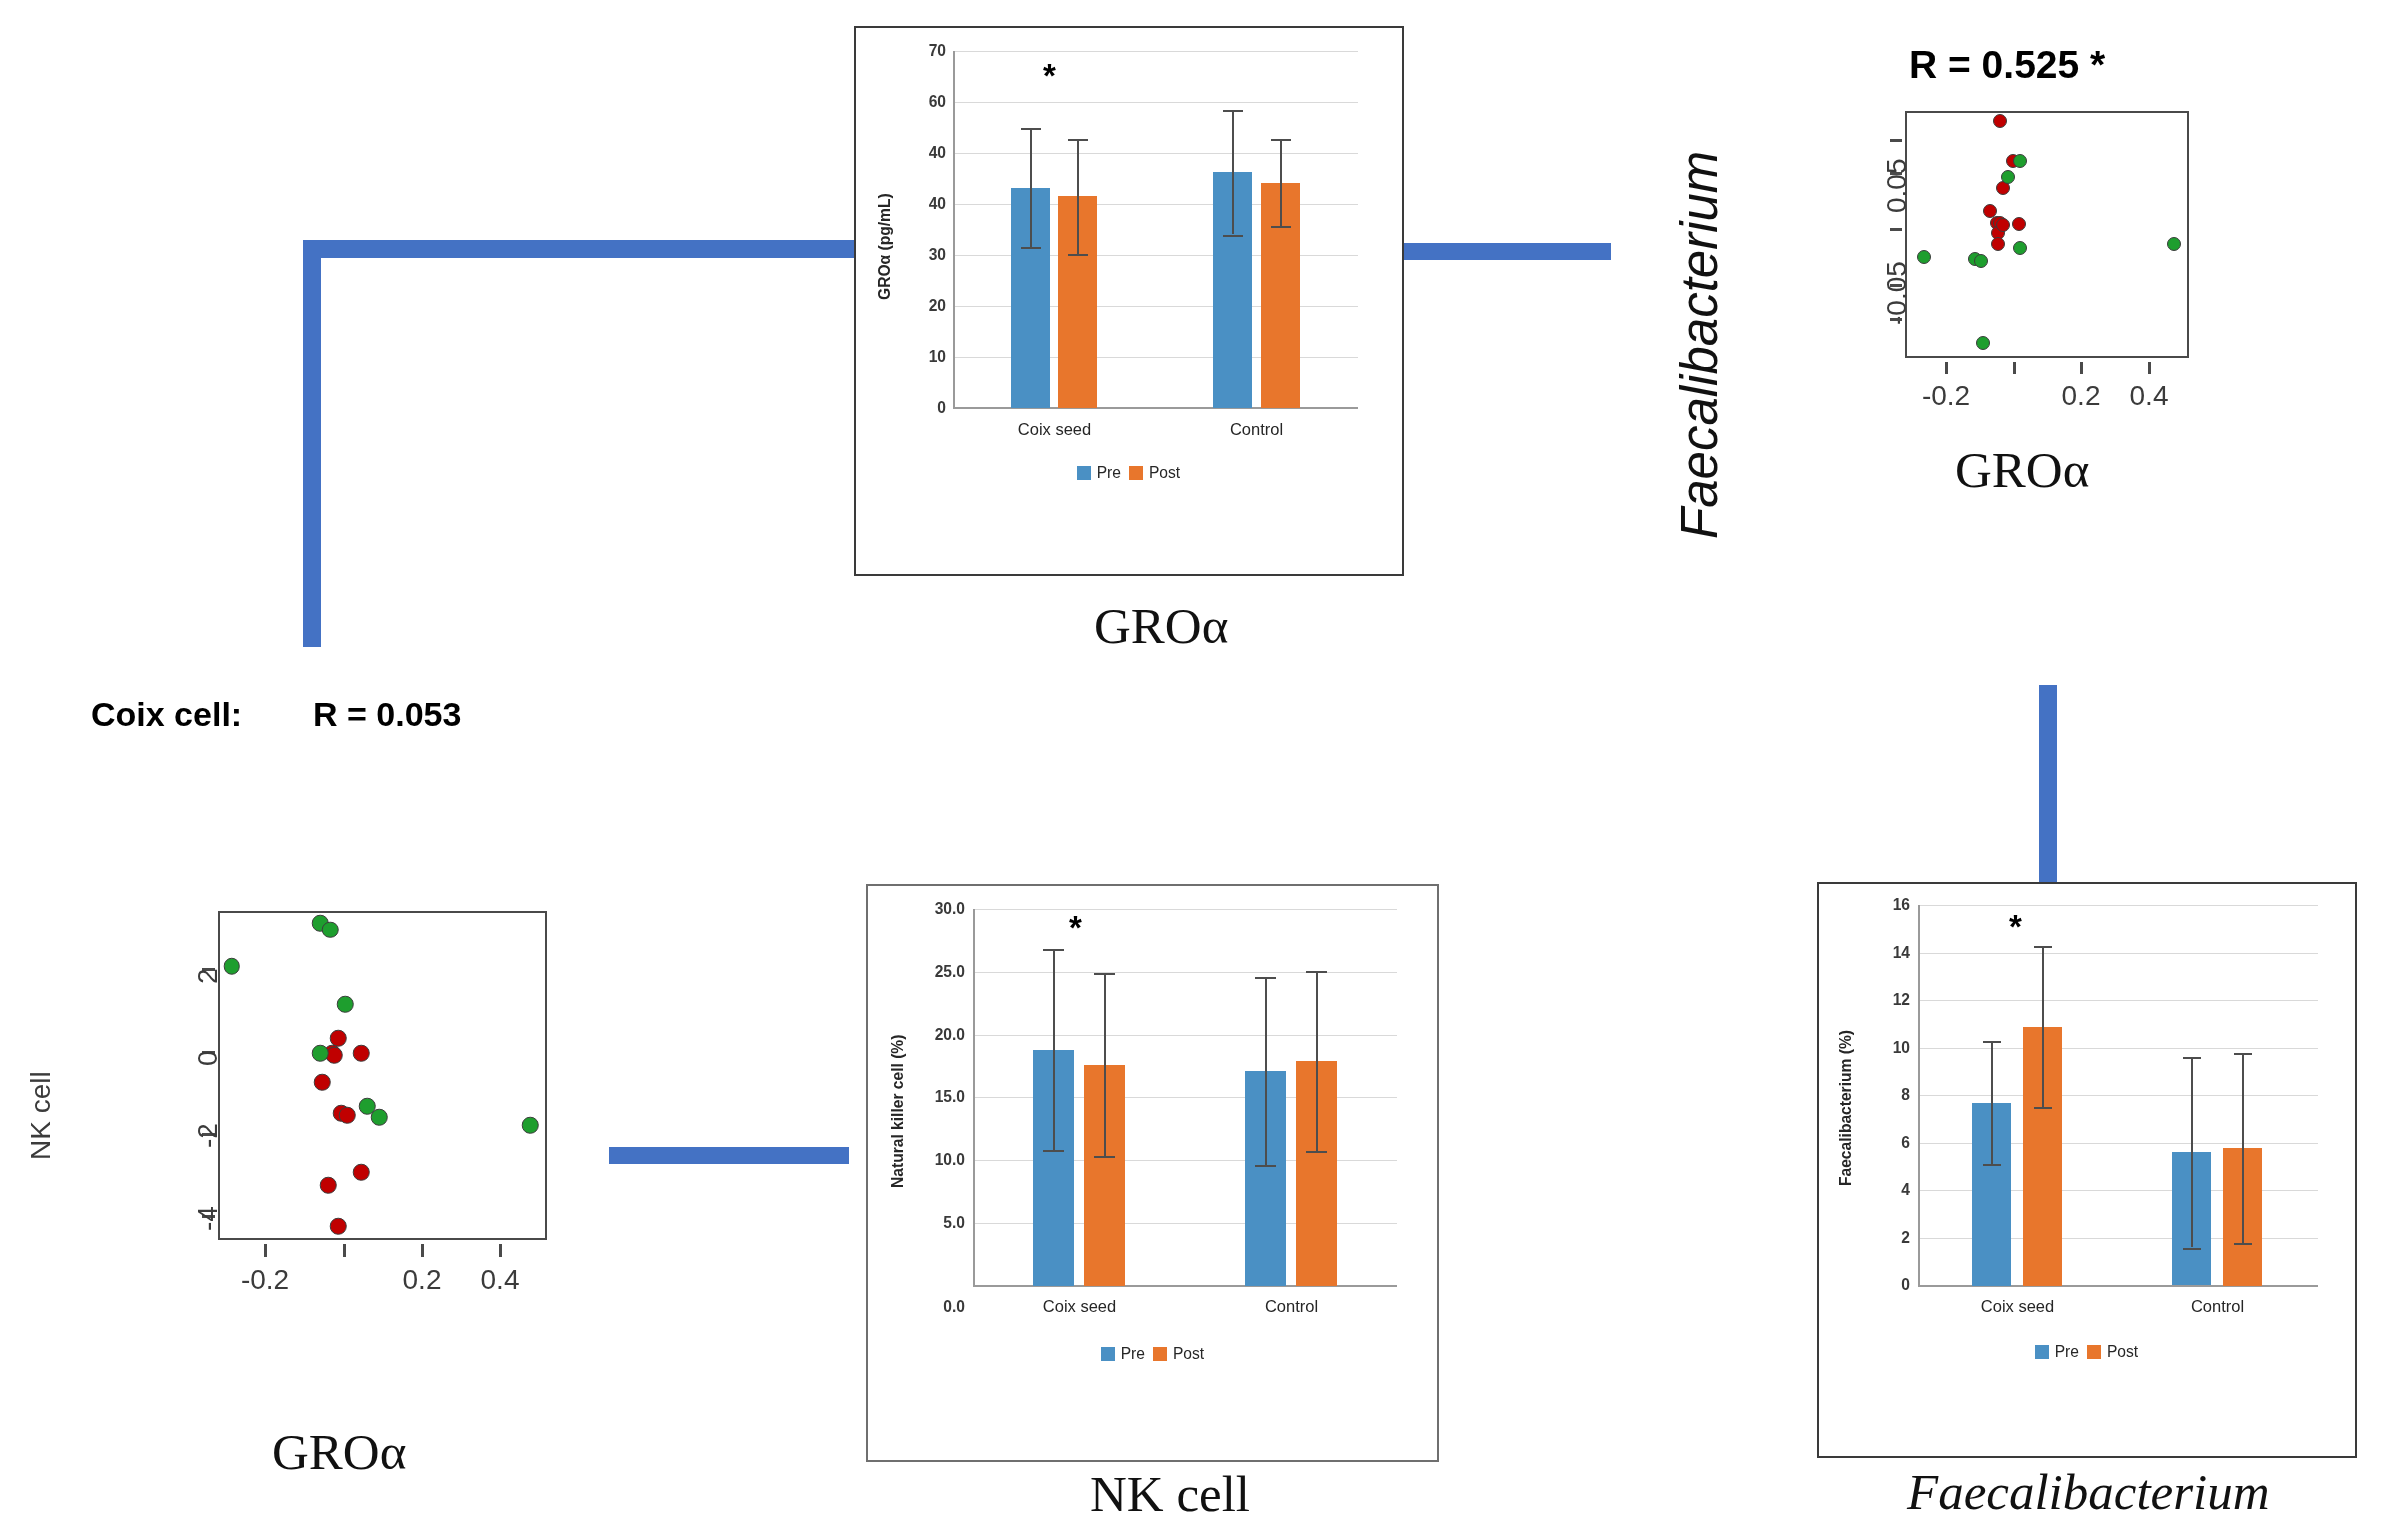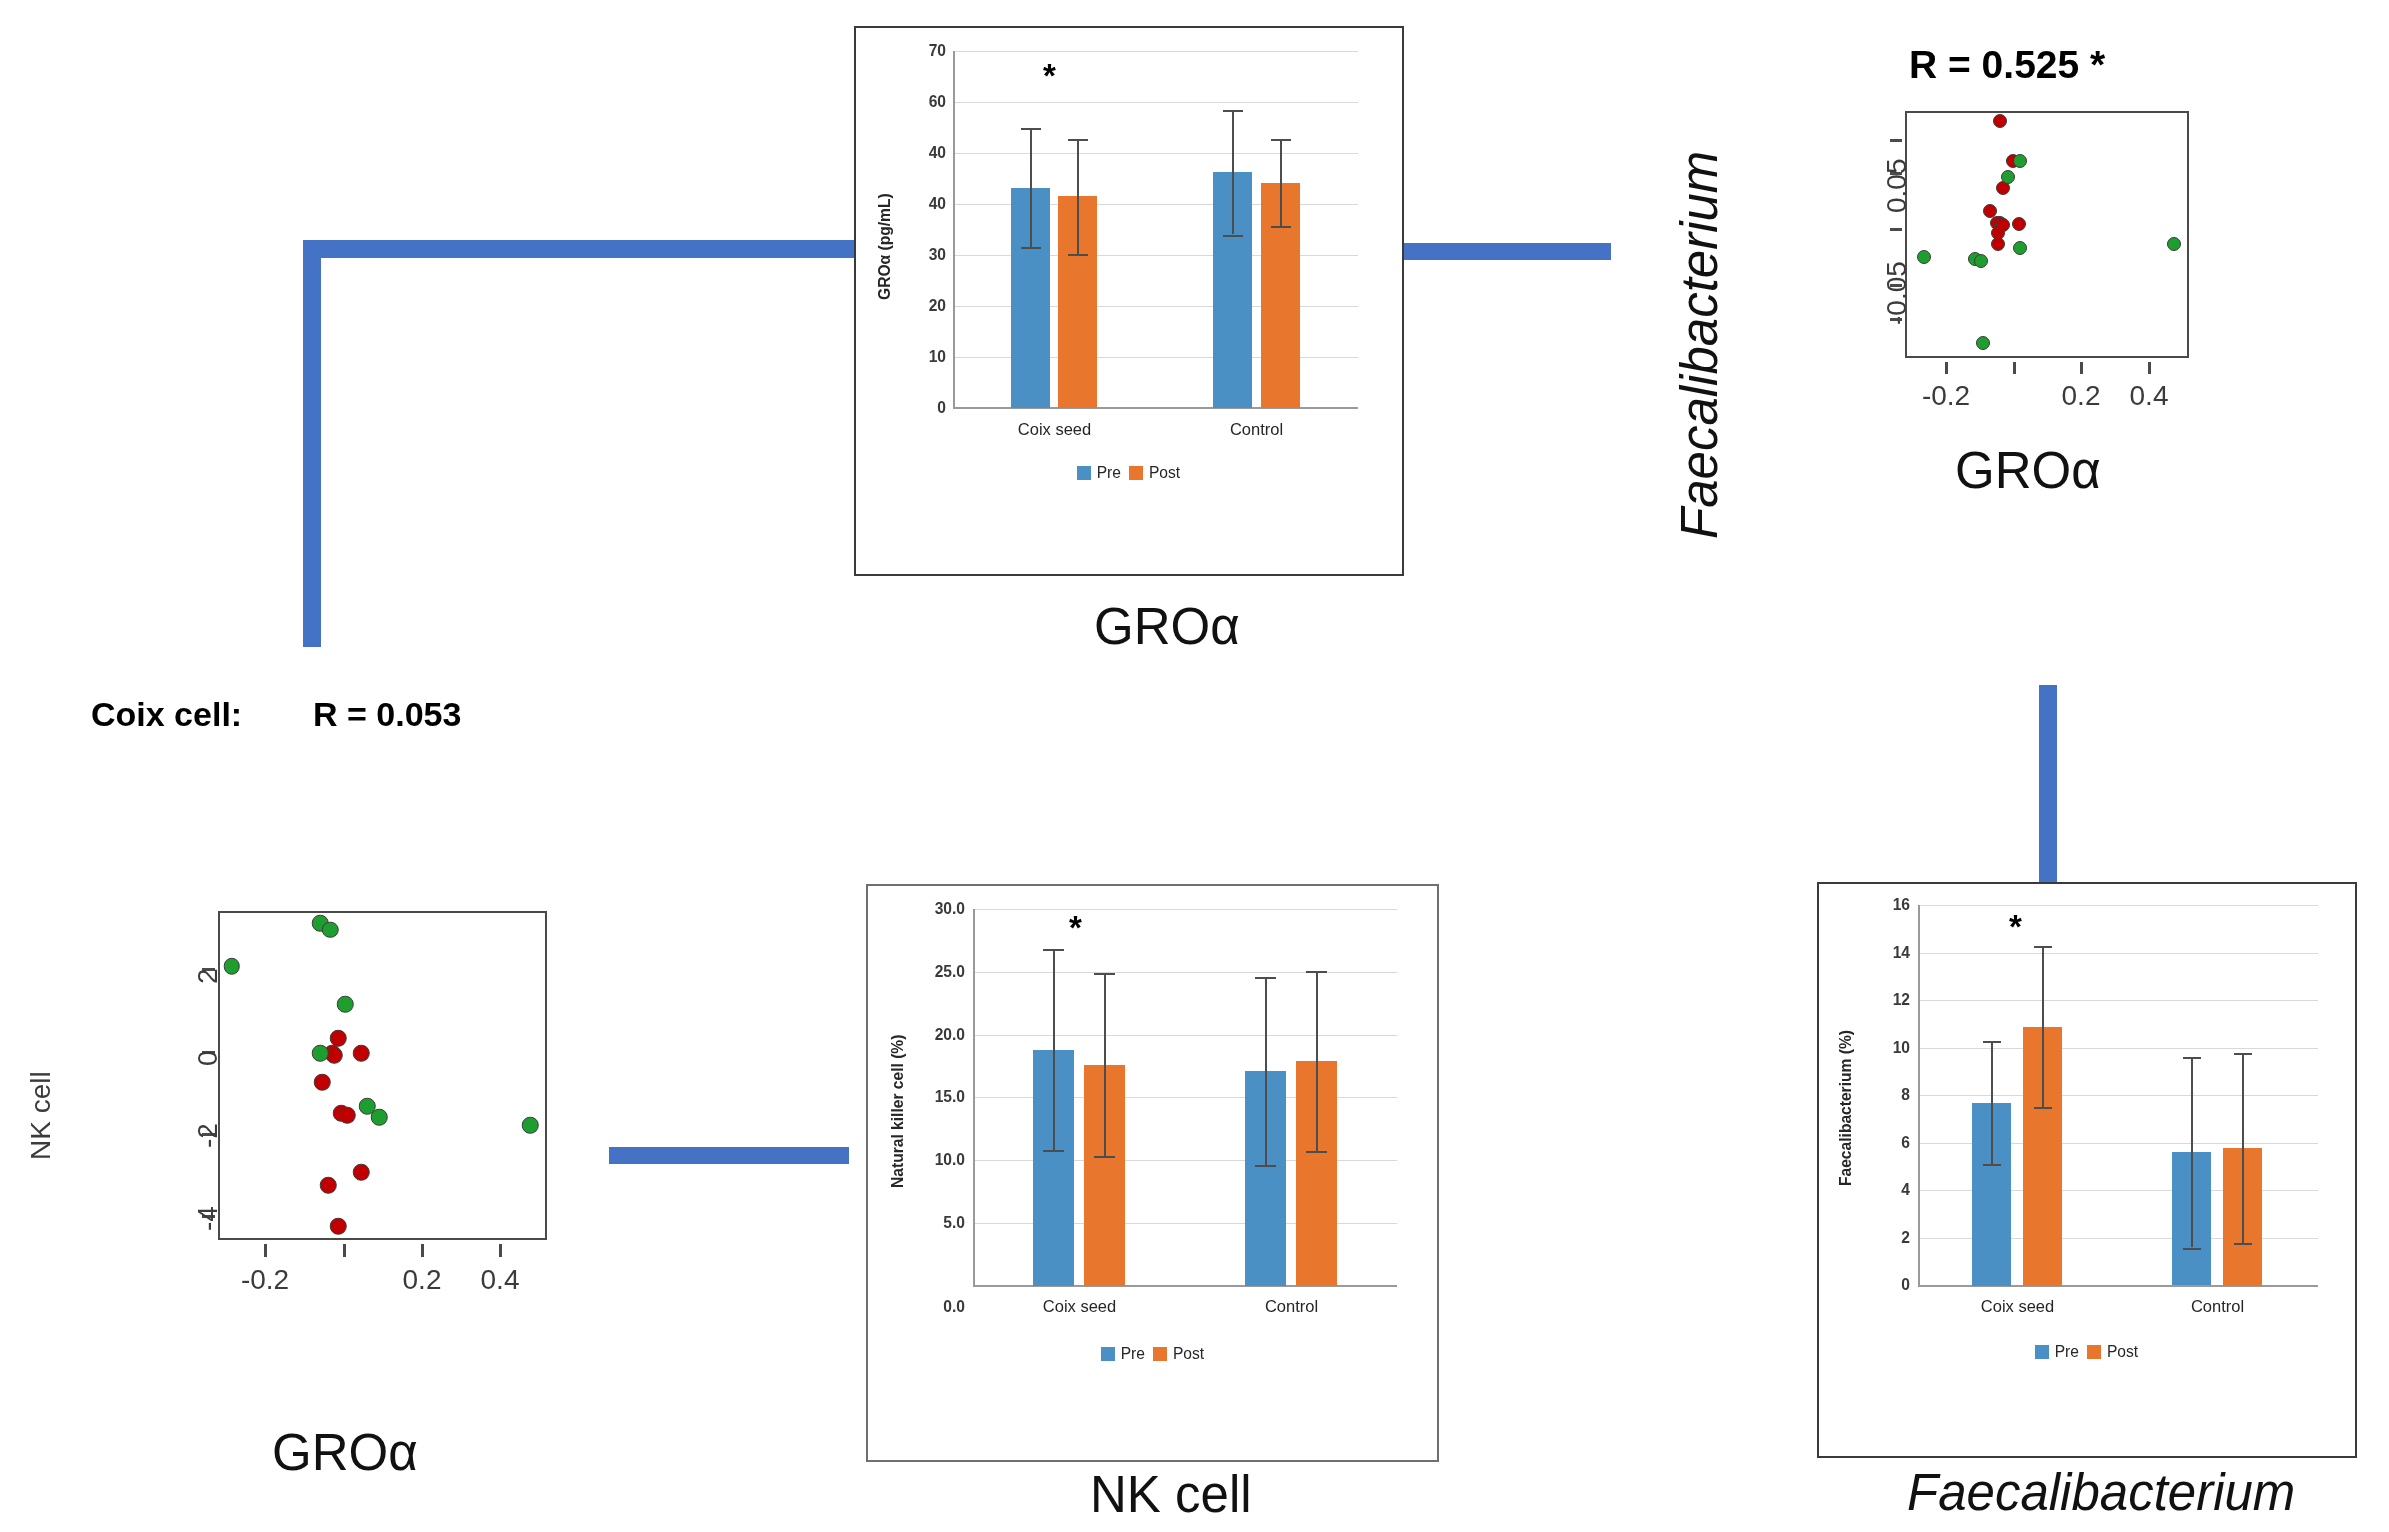--- a/index.html
+++ b/index.html
@@ -5,21 +5,21 @@
   html,body{margin:0;padding:0;background:#ffffff;}
   body{font-family:"Liberation Sans",sans-serif;}
   #root{position:relative;width:2389px;height:1533px;background:#ffffff;overflow:hidden;}
 
   .abs{position:absolute;}
 
   
   .conn{position:absolute;background:#4472C4;}
 
   
-  .big-label{position:absolute;font-size:51px;color:#111;white-space:nowrap;font-family:Liberation Sans, sans-serif;}
+  .big-label{position:absolute;font-size:51px;color:#111;white-space:nowrap;font-family:Liberation Serif, serif;}
   .big-label.ital{font-style:italic;}
   .vert-label{position:absolute;font-size:51px;color:#111;white-space:nowrap;font-style:italic;
               transform:rotate(-90deg);transform-origin:left top;}
 
   
   #corr-block{position:absolute;left:91px;top:695px;font-weight:bold;font-size:34px;color:#000;}
   #corr-block .crow{display:flex;align-items:baseline;height:51px;}
   #corr-block .cname{width:222px;}
   #corr-block .cval{white-space:pre;}
 

